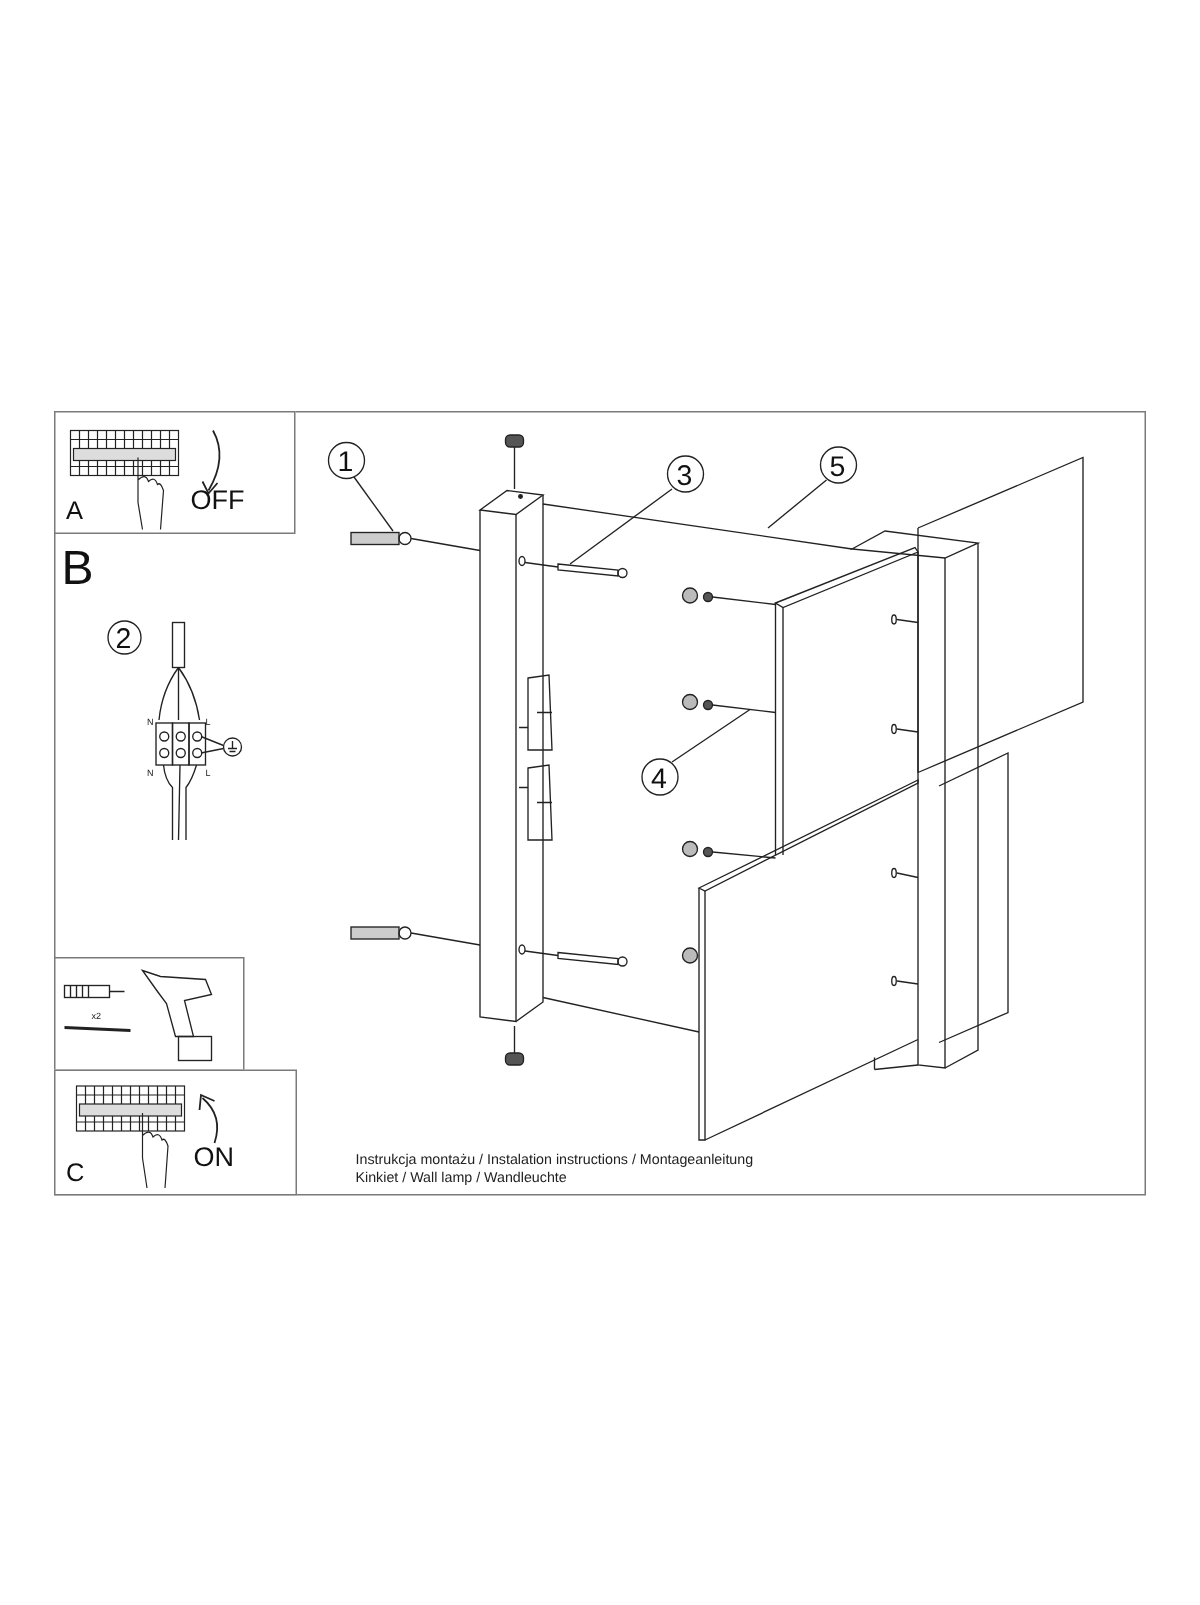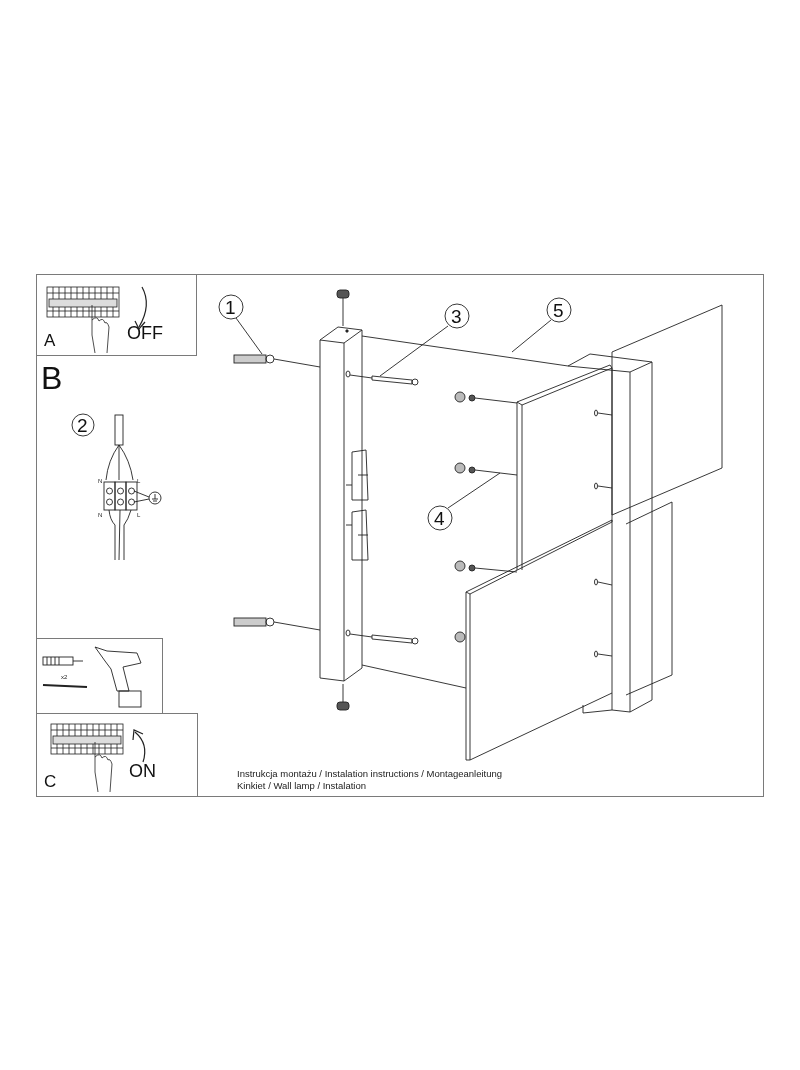--- a/index.html
+++ b/index.html
@@ -194,13 +194,13 @@
     <circle cx="440" cy="518" r="12"></circle>
       <line x1="448" y1="508" x2="500" y2="473"></line>
   </g>
   <text class="callout-num" x="225" y="314">1</text>
   <text class="callout-num" x="451" y="323">3</text>
   <text class="callout-num" x="553" y="317">5</text>
   <text class="callout-num" x="434" y="525">4</text>
 </svg>
 
 <div class="caption" style="top:768px;">Instrukcja montażu / Instalation instructions / Montageanleitung</div>
-<div class="caption" style="top:780px;">Kinkiet / Wall lamp / Instalation</div>
+<div class="caption" style="top:780px;">Kinkiet / Wall lamp / Wandleuchte</div>
 
 </body></html>

